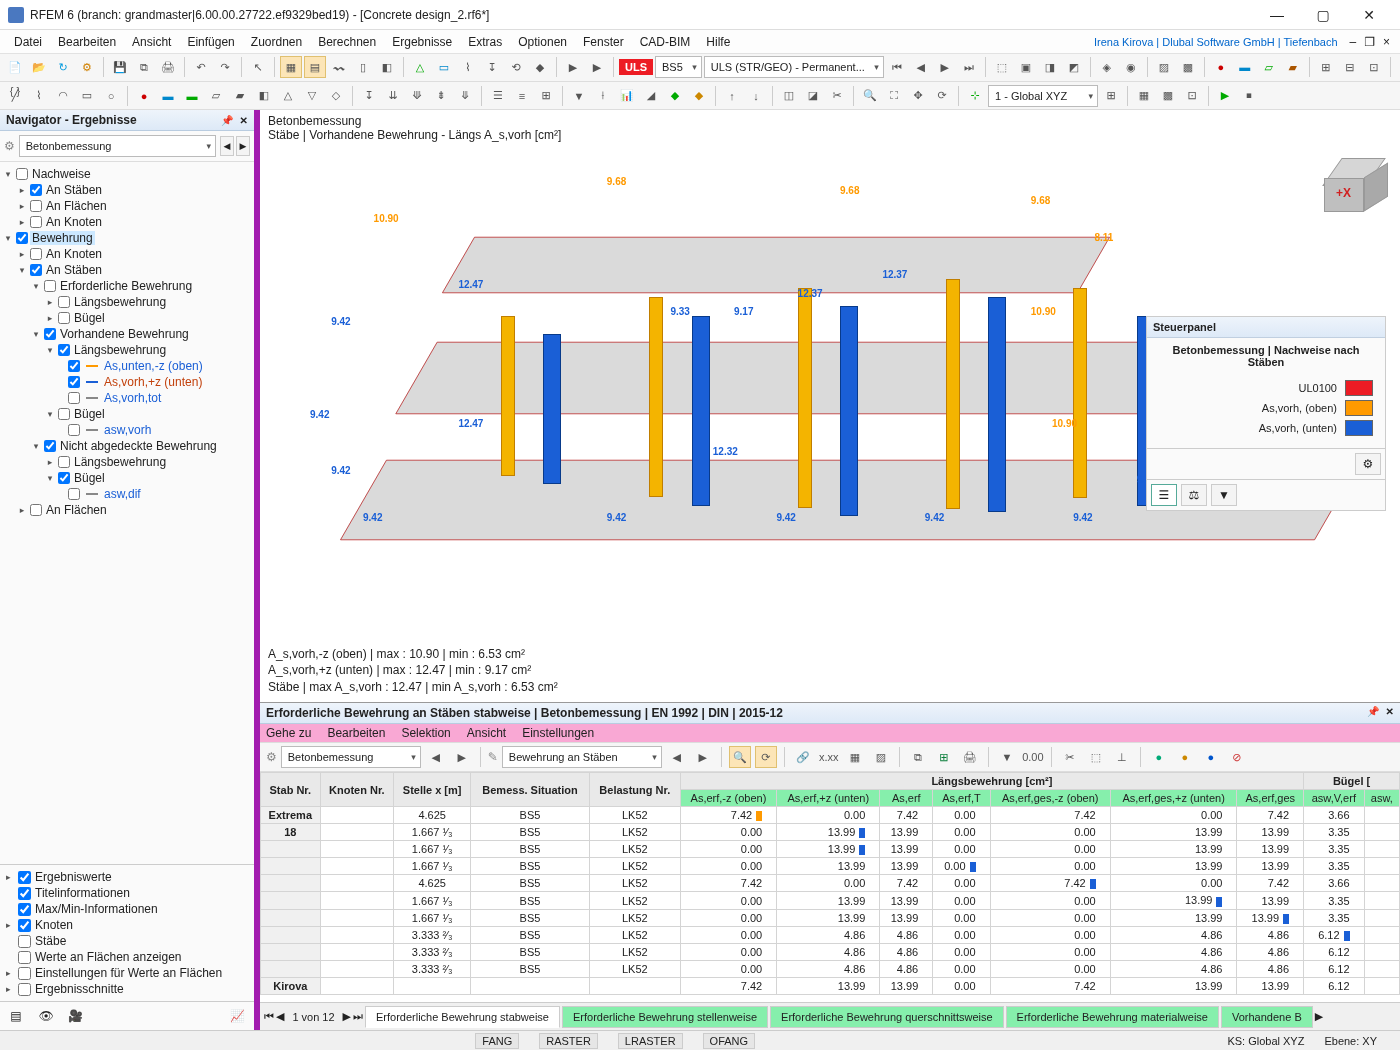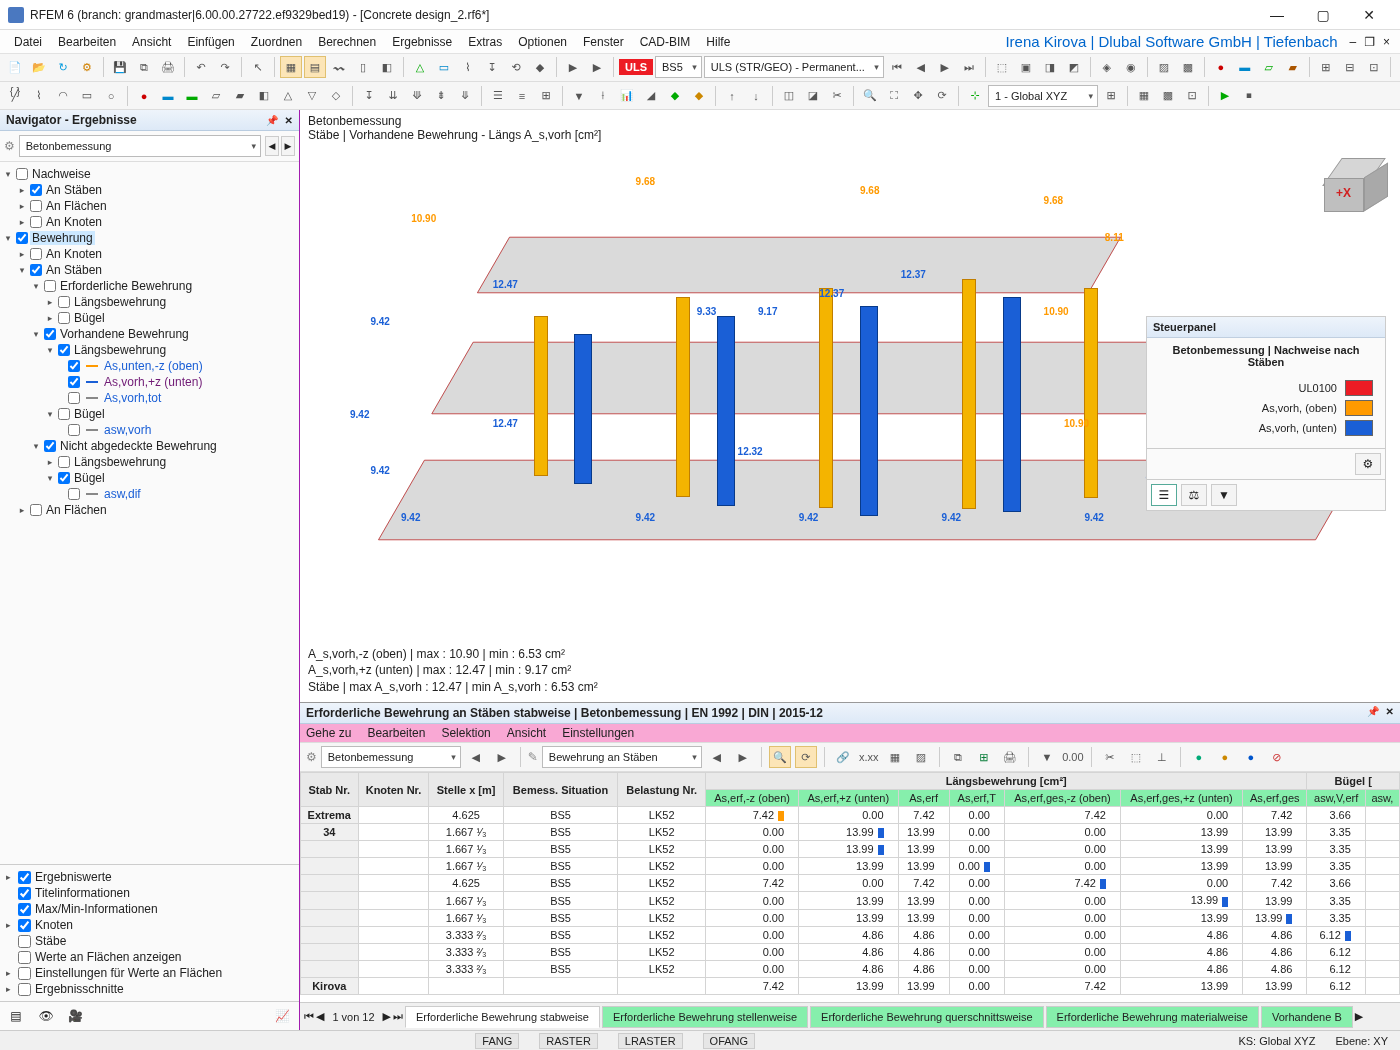--- a/index.html
+++ b/index.html
@@ -4,30 +4,30 @@
 <style>
 * { box-sizing: border-box; margin: 0; padding: 0; font-family: "Segoe UI", Tahoma, sans-serif; }
 body { background: #f0f0f0; width: 1400px; height: 1050px; overflow: hidden; font-size: 12px; color: #222; }
 .titlebar { height: 30px; background: #fff; display: flex; align-items: center; padding: 0 8px; border-bottom: 1px solid #ddd; }
 .titlebar .app-icon { width: 16px; height: 16px; background: #4a78c0; border-radius: 2px; margin-right: 6px; }
 .titlebar .title { flex: 1; font-size: 12px; }
 .win-ctrls { display: flex; gap: 0; }
 .win-ctrls div { width: 46px; height: 30px; display: flex; align-items: center; justify-content: center; font-size: 14px; }
 .menubar { height: 24px; background: #fdfdfd; display: flex; align-items: center; padding: 0 6px; border-bottom: 1px solid #e2e2e2; font-size: 12px; }
 .menubar span { padding: 2px 8px; cursor: default; }
-.menubar .right { margin-left: auto; color: #0066cc; font-size: 15px; }
+.menubar .right { margin-left: auto; color: #0066cc; font-size: 11px; }
 .toolbar { background: #f6f6f6; border-bottom: 1px solid #ddd; display: flex; align-items: center; flex-wrap: wrap; padding: 2px 4px; gap: 2px; }
 .tbtn { width: 22px; height: 22px; background: #fff0; border: 1px solid transparent; display: inline-flex; align-items: center; justify-content: center; font-size: 11px; color: #555; }
 .tbtn.active { background: #fce5b7; border-color: #e0c070; }
 .sep { width:1px; height:20px; background:#ccc; margin:0 3px;}
 .uls { background:#ed1c24; color:#fff; padding:2px 6px; font-weight:bold; font-size:11px;}
 .combo { height: 22px; border:1px solid #bbb; background:#fff; padding:0 18px 0 6px; font-size:11px; display:inline-flex; align-items:center; position:relative; min-width:40px;}
 .combo::after { content:"▾"; position:absolute; right:4px; font-size:9px; color:#555;}
 .main { display: flex; height: calc(100% - 30px - 24px - 28px - 28px - 20px); }
-.navpanel { width: 300px; background: #fafafa; border-right: 1px solid #a21caf; display:flex; flex-direction:column; }
+.navpanel { width: 260px; background: #fafafa; border-right: 6px solid #a21caf; display:flex; flex-direction:column; }
 .nav-hdr { background: linear-gradient(#eef4fb,#dde9f7); padding: 3px 6px; font-weight: bold; border-bottom:1px solid #b9cce0; display:flex; align-items:center; }
 .nav-hdr .x { margin-left:auto; font-size:10px;}
 .nav-filter { padding:4px; display:flex; align-items:center; border-bottom:1px solid #ddd;}
 .nav-filter .combo{ flex:1; }
 .nav-arrows { display:flex; gap:2px; margin-left:4px;}
 .nav-arrows div{ width:14px; height:20px; display:flex; align-items:center; justify-content:center; border:1px solid #ccc; font-size:9px; background:#f4f4f4;}
 .tree { flex:1; overflow:auto; padding:4px 2px; font-size:12px; }
 .tnode { display:flex; align-items:center; padding:1px 0; white-space:nowrap;}
 .tnode .tw { display:inline-block; text-align:center; font-size:9px; color:#555; width:12px;}
 .tnode input[type=checkbox]{ margin:0 2px; width:12px; height:12px;}
@@ -75,21 +75,21 @@
 table.g td.rh { background:#f0f0f0; font-weight:bold;}
 table.g td.num { text-align:right; padding-right:14px; position:relative;}
 .flag { display:inline-block; width:6px; height:10px; margin-left:4px; vertical-align:middle;}
 .fo { background:#ff9a00;} .fb{ background:#1a5fd6;}
 
 .tabstrip { height:28px; background:#f0f0f0; border-top:1px solid #ccc; display:flex; align-items:center; padding:0 4px; gap:2px; font-size:11px;}
 .tabstrip .pg { padding:0 6px;}
 .tabstrip .tab { padding:4px 10px; border:1px solid #ccc; background:#86efac;}
 .tabstrip .tab.active { background:#fff; border-bottom-color:#fff;}
 
-.status { height:20px; background:#f0f0f0; border-top:1px solid #ccc; display:flex; align-items:center; font-size:11px; padding:0 12px; gap:20px;}
+.status { height:20px; background:#f0f0f0; border-top:1px solid #ccc; display:flex; align-items:center; font-size:11px; padding:0 23px; gap:20px;}
 .status .spill { flex:1;}
 .status .tag { padding:1px 6px; background:#e6e6e6; border:1px solid #ccc;}
 
 
 .building { position:absolute; left:50px; top:30px; right:30px; bottom:60px;}
 .slab { position:absolute; background:rgba(150,150,150,0.35); border:1px solid #b22; transform:skewX(-30deg) scaleY(0.4);}
 .col { position:absolute; width:14px; background:#f4b400; border:1px solid #c07e00;}
 .wall { position:absolute; width:18px; background:#1a5fd6; border:1px solid #083a8a;}
 .val { position:absolute; font-size:10px; font-weight:bold;}
 .vo { color:#ff9a00;} .vb{ color:#1a5fd6;}
@@ -344,21 +344,21 @@
       <div class="tnode">
           <span class="ind" style="width:64px"></span>
           <input type="checkbox" checked="" style="">
           <span style="width:12px;height:2px;background:#ff9a00;display:inline-block;margin:0 4px"></span>
           <span class="lbl" style="color:#1a5fd6">As,unten,-z (oben)</span>
         </div>
       <div class="tnode">
           <span class="ind" style="width:64px"></span>
           <input type="checkbox" checked="" style="">
           <span style="width:12px;height:2px;background:#1a5fd6;display:inline-block;margin:0 4px"></span>
-          <span class="lbl" style="color:#701a75">As,vorh,+z (unten)</span>
+          <span class="lbl" style="color:#c2410c">As,vorh,+z (unten)</span>
         </div>
       <div class="tnode">
           <span class="ind" style="width:64px"></span>
           <input type="checkbox" style="">
           <span style="width:12px;height:2px;background:#888;display:inline-block;margin:0 4px"></span>
           <span class="lbl" style="color:#1a5fd6">As,vorh,tot</span>
         </div>
       <div class="tnode">
           <span class="ind" style="width:42px"></span>
           <span class="tw">▾</span>
@@ -631,21 +631,21 @@
                 <td class="num">0.00</td>
                 <td class="num">7.42</td>
                 <td class="num">0.00</td>
                 <td class="num">7.42</td>
                 <td class="num">0.00</td>
                 <td class="num">7.42</td>
                 <td class="num">3.66</td>
                 <td class=""></td>
               </tr>
               <tr>
-                <td class="rh">34</td>
+                <td class="rh">18</td>
                 <td class=""></td>
                 <td class="">1.667 ¹⁄₃</td>
                 <td class="">BS5</td>
                 <td class="">LK52</td>
                 <td class="num">0.00</td>
                 <td class="num">13.99<span class="flag fb"></span></td>
                 <td class="num">13.99</td>
                 <td class="num">0.00</td>
                 <td class="num">0.00</td>
                 <td class="num">13.99</td>

